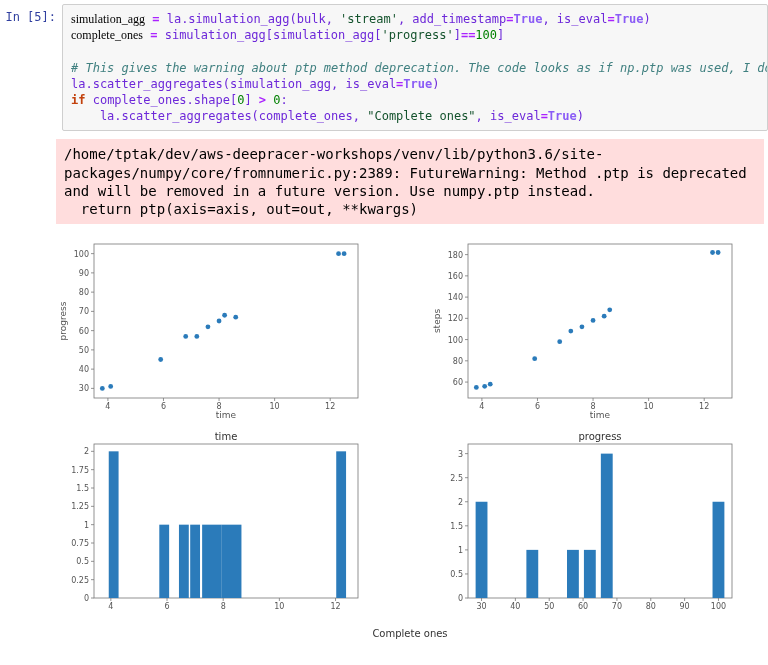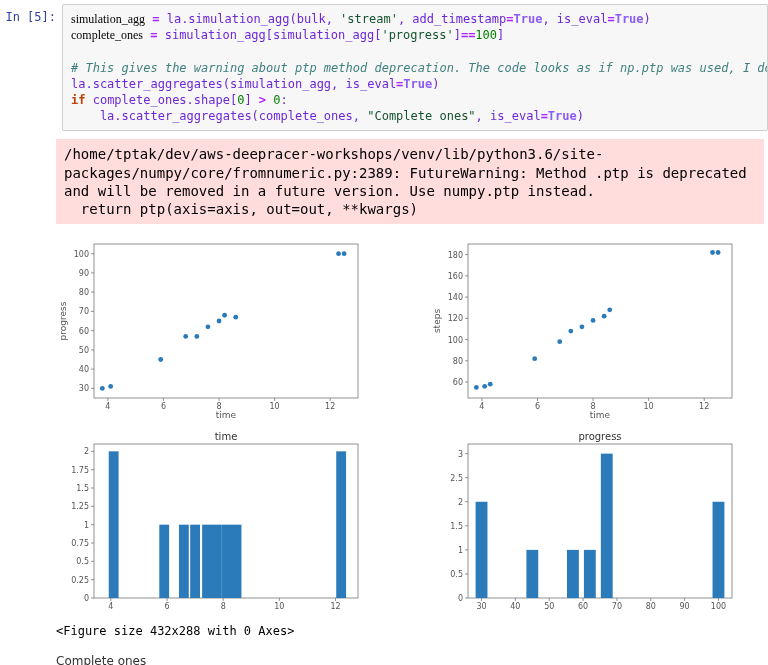--- a/index.html
+++ b/index.html
@@ -91,24 +91,25 @@
   .spine { stroke: #777; stroke-width: 0.8; fill: none; }
   .bar  { fill: #2b7bba; }
   .dot  { fill: #2b7bba; }
 
   .post-line {
     font-family: "DejaVu Sans Mono", monospace;
     font-size: 12px;
     margin: 4px 0 10px 0;
   }
   .subtitle {
+    text-align: center;
     font-family: "DejaVu Sans", sans-serif;
-    font-size: 12px;
+    font-size: 10px;
     color: #333;
-    margin-top: 16px;
+    margin-top: 8px;
   }
 </style>
 </head>
 <body>
 
 <div class="cell">
   <div class="prompt">In [5]:</div>
   <div class="code-area" id="code-area"><span class="tok-id">simulation_agg</span><span class="tok-var"> </span><span class="tok-op">=</span><span class="tok-var"> la.simulation_agg(bulk, </span><span class="tok-str">'stream'</span><span class="tok-var">, add_timestamp</span><span class="tok-op">=</span><span class="tok-bool">True</span><span class="tok-var">, is_eval</span><span class="tok-op">=</span><span class="tok-bool">True</span><span class="tok-var">)</span>
 <span class="tok-id">complete_ones</span><span class="tok-var"> </span><span class="tok-op">=</span><span class="tok-var"> simulation_agg[simulation_agg[</span><span class="tok-str">'progress'</span><span class="tok-var">]</span><span class="tok-op">==</span><span class="tok-num">100</span><span class="tok-var">]</span>
 <span class="tok-var"></span>
@@ -288,15 +289,14 @@
           <rect x="45.61538461538461" y="71.75" width="11.846153846153847" height="96.25" class="bar"></rect>
           <rect x="96.38461538461539" y="119.875" width="11.846153846153847" height="48.125" class="bar"></rect>
           <rect x="136.99999999999997" y="119.875" width="11.846153846153847" height="48.125" class="bar"></rect>
           <rect x="153.92307692307693" y="119.875" width="11.846153846153847" height="48.125" class="bar"></rect>
           <rect x="170.84615384615384" y="23.625" width="11.846153846153847" height="144.375" class="bar"></rect>
           <rect x="282.53846153846155" y="71.75" width="11.846153846153847" height="96.25" class="bar"></rect>
         </svg>
       </div>
   </div>
 
-  <div class="post-line">&lt;Figure size 432x288 with 0 Axes&gt;</div>
   <div class="subtitle">Complete ones</div>
 </div>
 
 </body></html>

